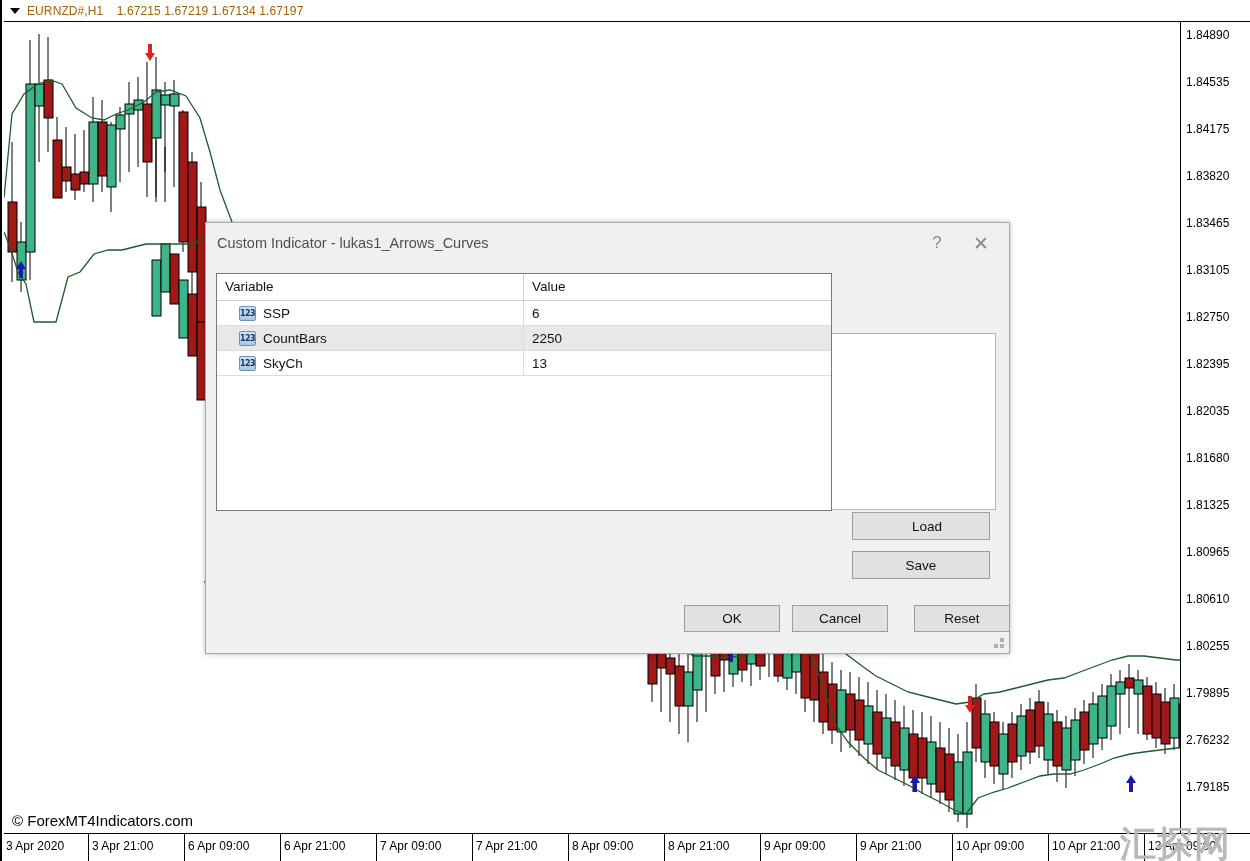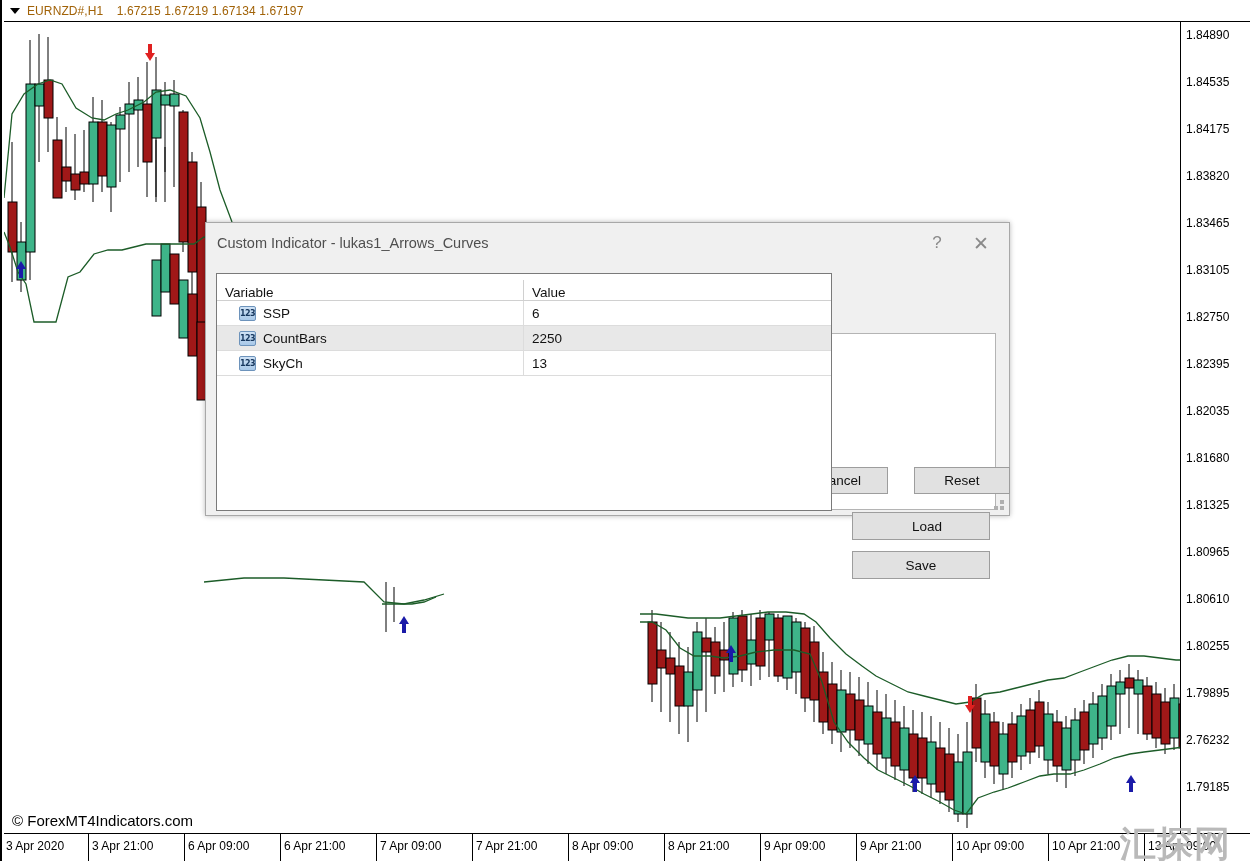--- a/index.html
+++ b/index.html
@@ -114,21 +114,21 @@
     color: #b9b9b9;
     letter-spacing: 1px;
     white-space: nowrap;
     font-family: "DejaVu Sans", sans-serif;
   }
 
   
   .dialog {
     position: absolute;
     left: 205px; top: 222px;
-    width: 805px; height: 294px;
+    width: 805px; height: 432px;
     background: #f0f0f0;
     border: 1px solid #a8a8a8;
     box-shadow: 0 0 5px rgba(0,0,0,0.28);
     box-sizing: border-box;
     display: flex;
     flex-direction: column;
   }
   .dlg-title {
     height: 40px;
     background: #f0f0f0;
@@ -218,21 +218,20 @@
     display: flex;
     height: 27px;
     border-bottom: 1px solid #d0d0d0;
     box-sizing: border-box;
   }
   .pt-head .th {
     font-size: 13.5px;
     color: #111;
     padding: 5px 0 0 8px;
     box-sizing: border-box;
-    margin-top: 6px;
   }
   .col-var { width: 306px; flex: 0 0 306px; }
   .col-val { width: 308px; flex: 0 0 308px; border-left: 1px solid #d0d0d0; box-sizing: border-box; }
 
   .pt-row {
     display: flex;
     height: 25px;
     border-bottom: 1px solid #dcdcdc;
     box-sizing: border-box;
     cursor: default;

